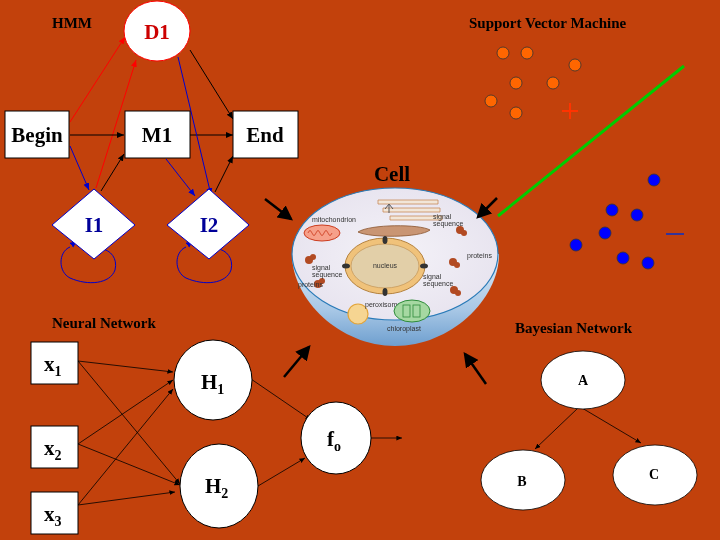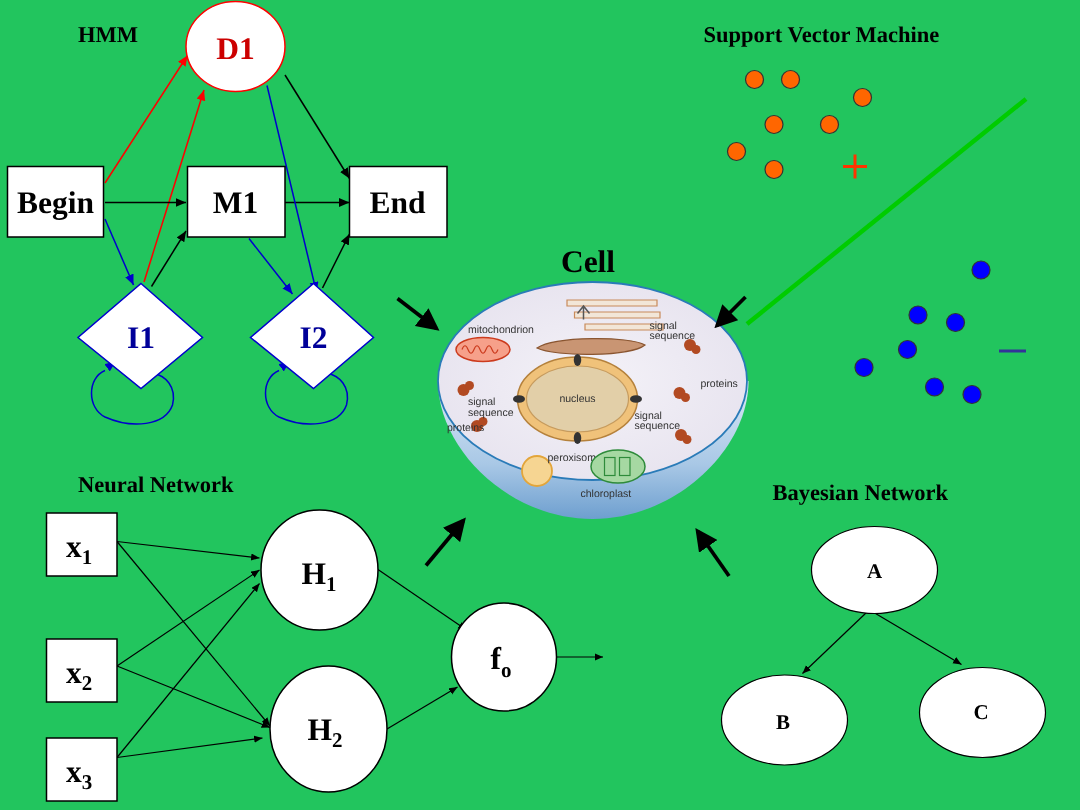--- a/index.html
+++ b/index.html
@@ -1,16 +1,16 @@
 <!DOCTYPE html>
 <html><head>
 <meta charset="utf-8">
 <style>
   html, body { margin: 0; padding: 0; background: #ffffff; }
-  #canvas { position: relative; width: 720px; height: 540px; overflow: hidden; background: #22c55e; }
+  #canvas { position: relative; width: 720px; height: 540px; overflow: hidden; background: #c2410c; }
   svg text { font-family: "Liberation Serif", "DejaVu Serif", serif; font-weight: bold; }
   .title { font-size: 15px; fill: #000; }
   .node-text { font-size: 21px; }
   .small { font-family: "Liberation Sans", "DejaVu Sans", sans-serif; font-weight: normal; font-size: 7px; fill: #333; }
 </style>
 </head>
 <body>
 
 <div id="canvas">
 <svg width="720" height="540" viewBox="0 0 720 540" xmlns="http://www.w3.org/2000/svg">

